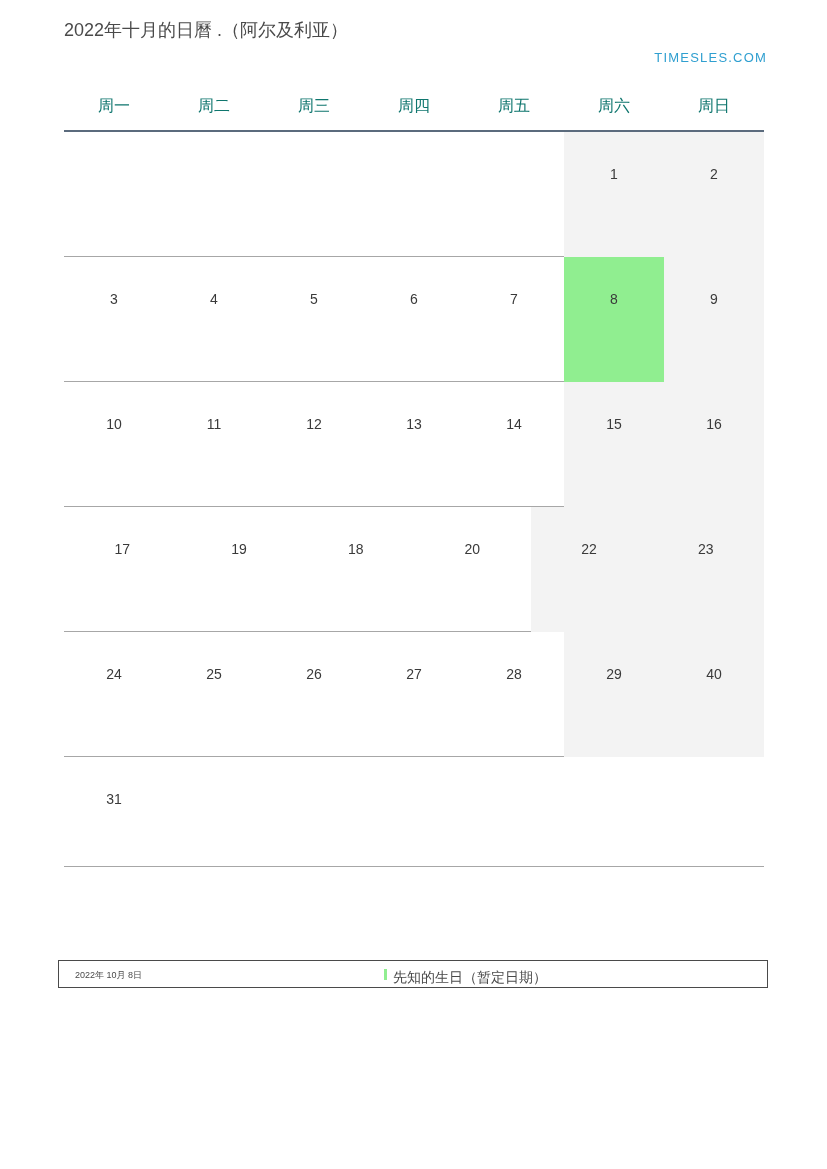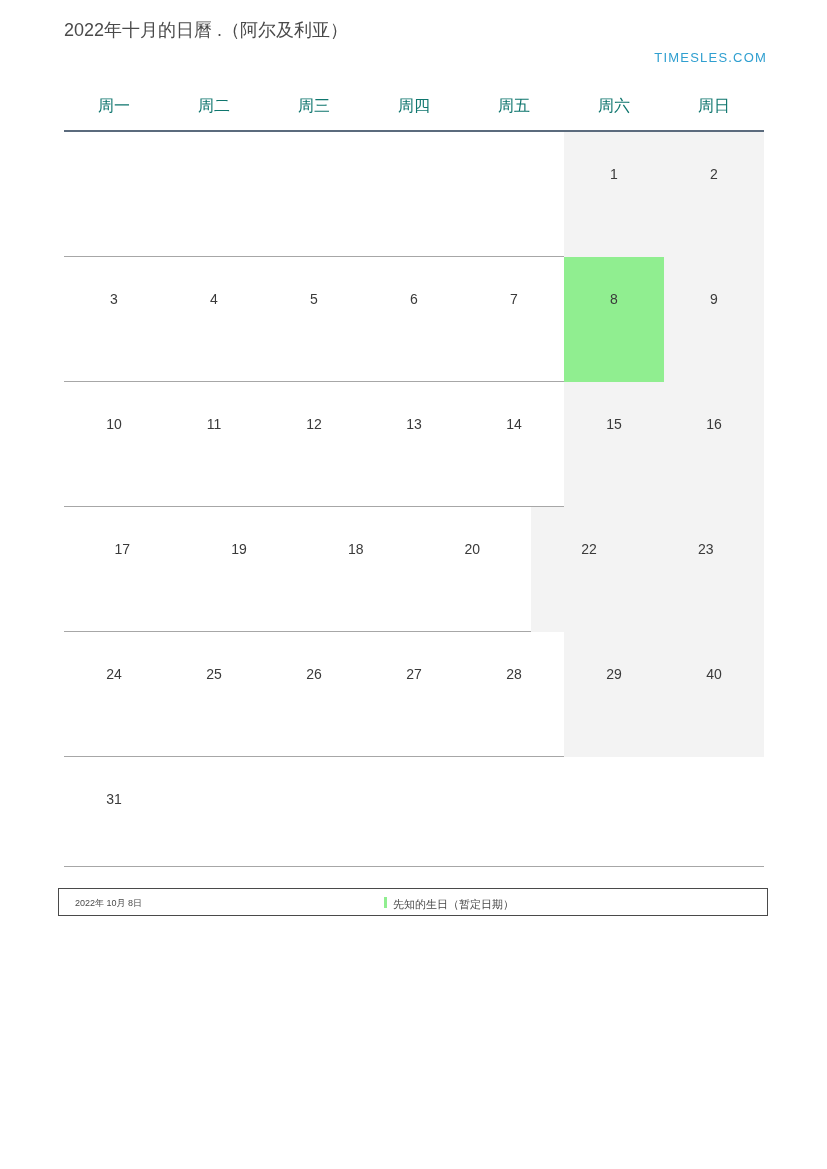--- a/index.html
+++ b/index.html
@@ -109,21 +109,21 @@
     opacity: .75;
   }
   .cell.weekend .rule,
   .cell.holiday .rule { background: transparent; }
   .week.last .cell { height: 110px; }
 
   
   .legend {
     position: absolute;
     left: 58px;
-    top: 888px;
+    top: 960px;
     width: 710px;
     height: 28px;
     border: 1px solid #4a4a4a;
     box-sizing: border-box;
   }
   .legend .date {
     position: absolute;
     left: 16px;
     top: 8px;
     font-size: 9px;
@@ -135,21 +135,21 @@
     left: 325px;
     top: 8px;
     width: 3px;
     height: 11px;
     background: #90ee90;
   }
   .legend .ltext {
     position: absolute;
     left: 334px;
     top: 8px;
-    font-size: 11px;
+    font-size: 14px;
     color: #4a4a4a;
     white-space: nowrap;
   }
 </style>
 </head>
 <body>
 
 <div class="page">
 
   <div class="header">

